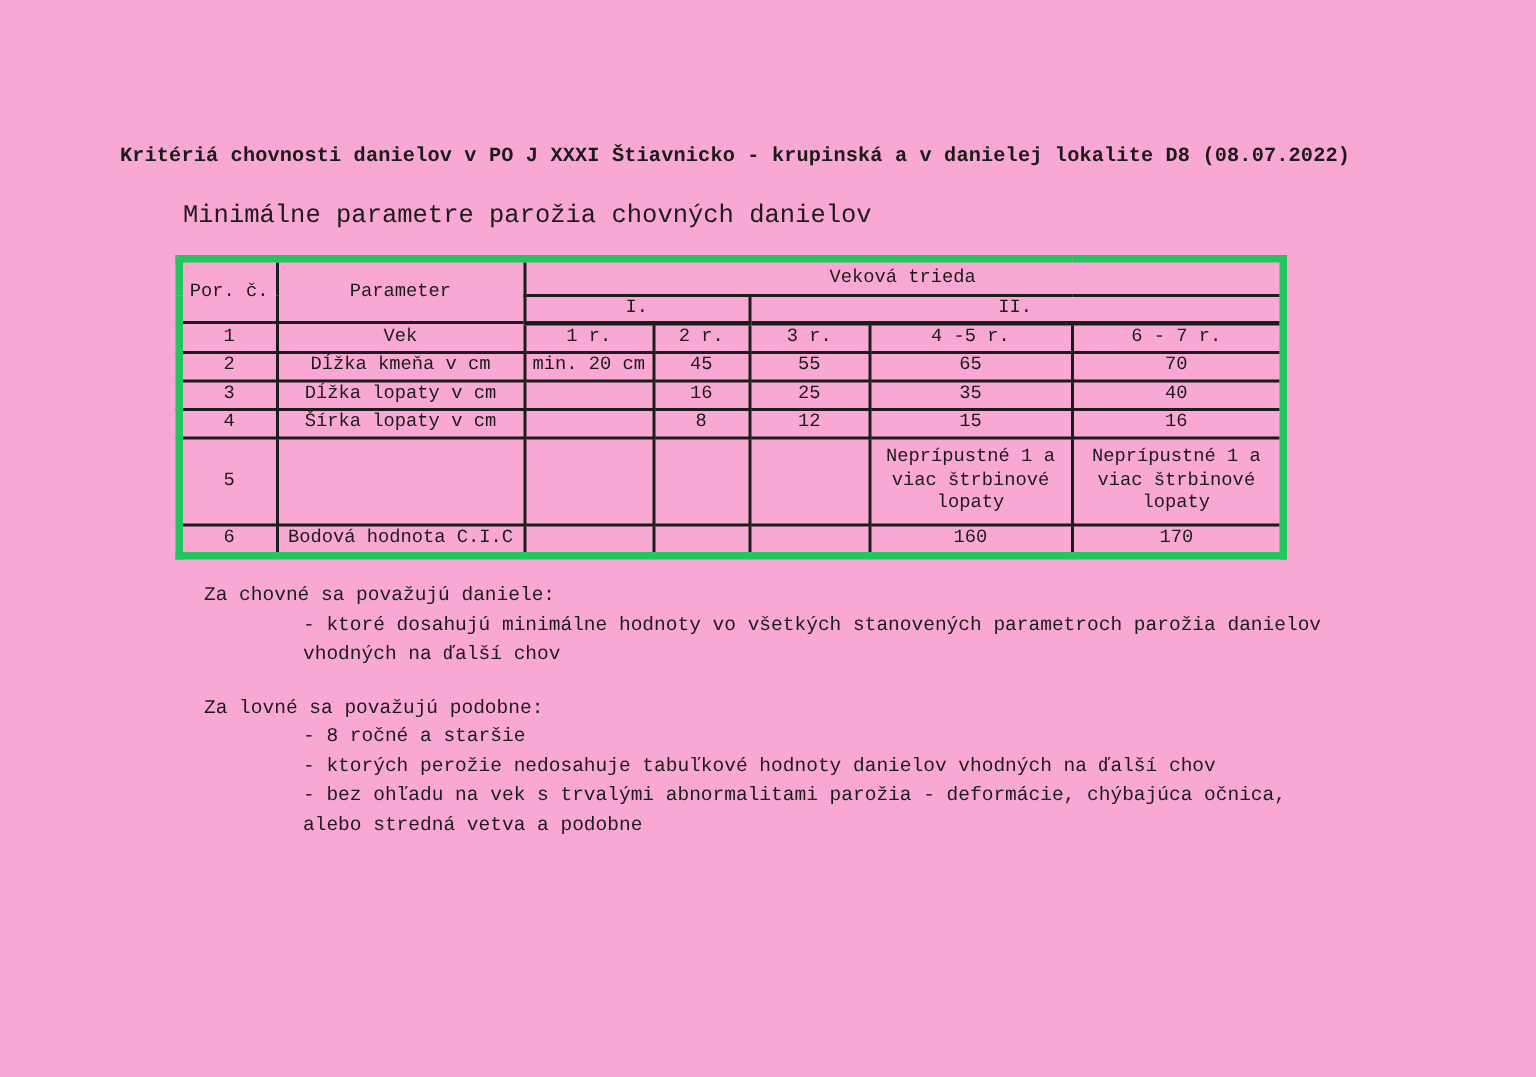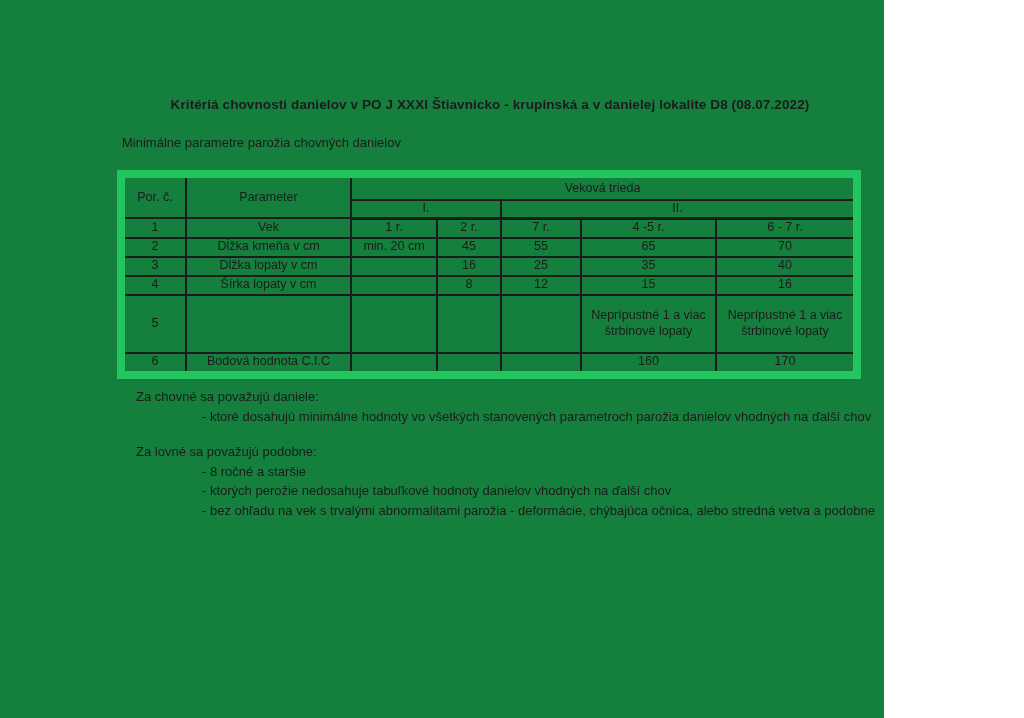--- a/index.html
+++ b/index.html
@@ -2,52 +2,52 @@
 <html><head>
 <meta charset="utf-8">
 <style>
   html, body {
     margin: 0;
     padding: 0;
     background: #ffffff;
   }
   .page {
     position: relative;
-    width: 884px;
+    width: 1024px;
     height: 718px;
-    background: #15803d;
-    font-family: Liberation Sans, sans-serif;
+    background: #f9a8d4;
+    font-family: Liberation Mono, monospace;
     color: #1b1b1b;
     overflow: hidden;
   }
   .doc-title {
     position: absolute;
     top: 97px;
     left: 0;
     width: 980px;
     text-align: center;
     font-size: 13.5px;
     font-weight: bold;
     letter-spacing: 0.1px;
   }
   .doc-subtitle {
     position: absolute;
     top: 135px;
     left: 122px;
-    font-size: 13px;
+    font-size: 17px;
   }
   table.criteria {
     position: absolute;
     top: 170px;
     left: 117px;
     border-collapse: collapse;
     table-layout: fixed;
     font-size: 12.5px;
     color: #1b1b1b;
-    border: 8px solid #22c55e;
+    border: 5px solid #22c55e;
   }
   table.criteria td {
     border: 2px solid #1c1c1c;
     padding: 0 4px;
     height: 17px;
     vertical-align: middle;
     text-align: center;
     overflow: hidden;
     line-height: 1.25;
   }
@@ -100,21 +100,21 @@
       <tr class="h2">
         <td colspan="2" class="group-left">I.</td>
         <td colspan="3" class="group-left">II.</td>
       </tr>
 
       <tr>
         <td>1</td>
         <td class="param">Vek</td>
         <td class="group-left">1 r.</td>
         <td>2 r.</td>
-        <td class="group-left">7 r.</td>
+        <td class="group-left">3 r.</td>
         <td>4 -5 r.</td>
         <td>6 - 7 r.</td>
       </tr>
 
       <tr>
         <td>2</td>
         <td class="param">Dĺžka kmeňa v cm</td>
         <td class="group-left min-cell">min. 20 cm</td>
         <td>45</td>
         <td class="group-left">55</td>

